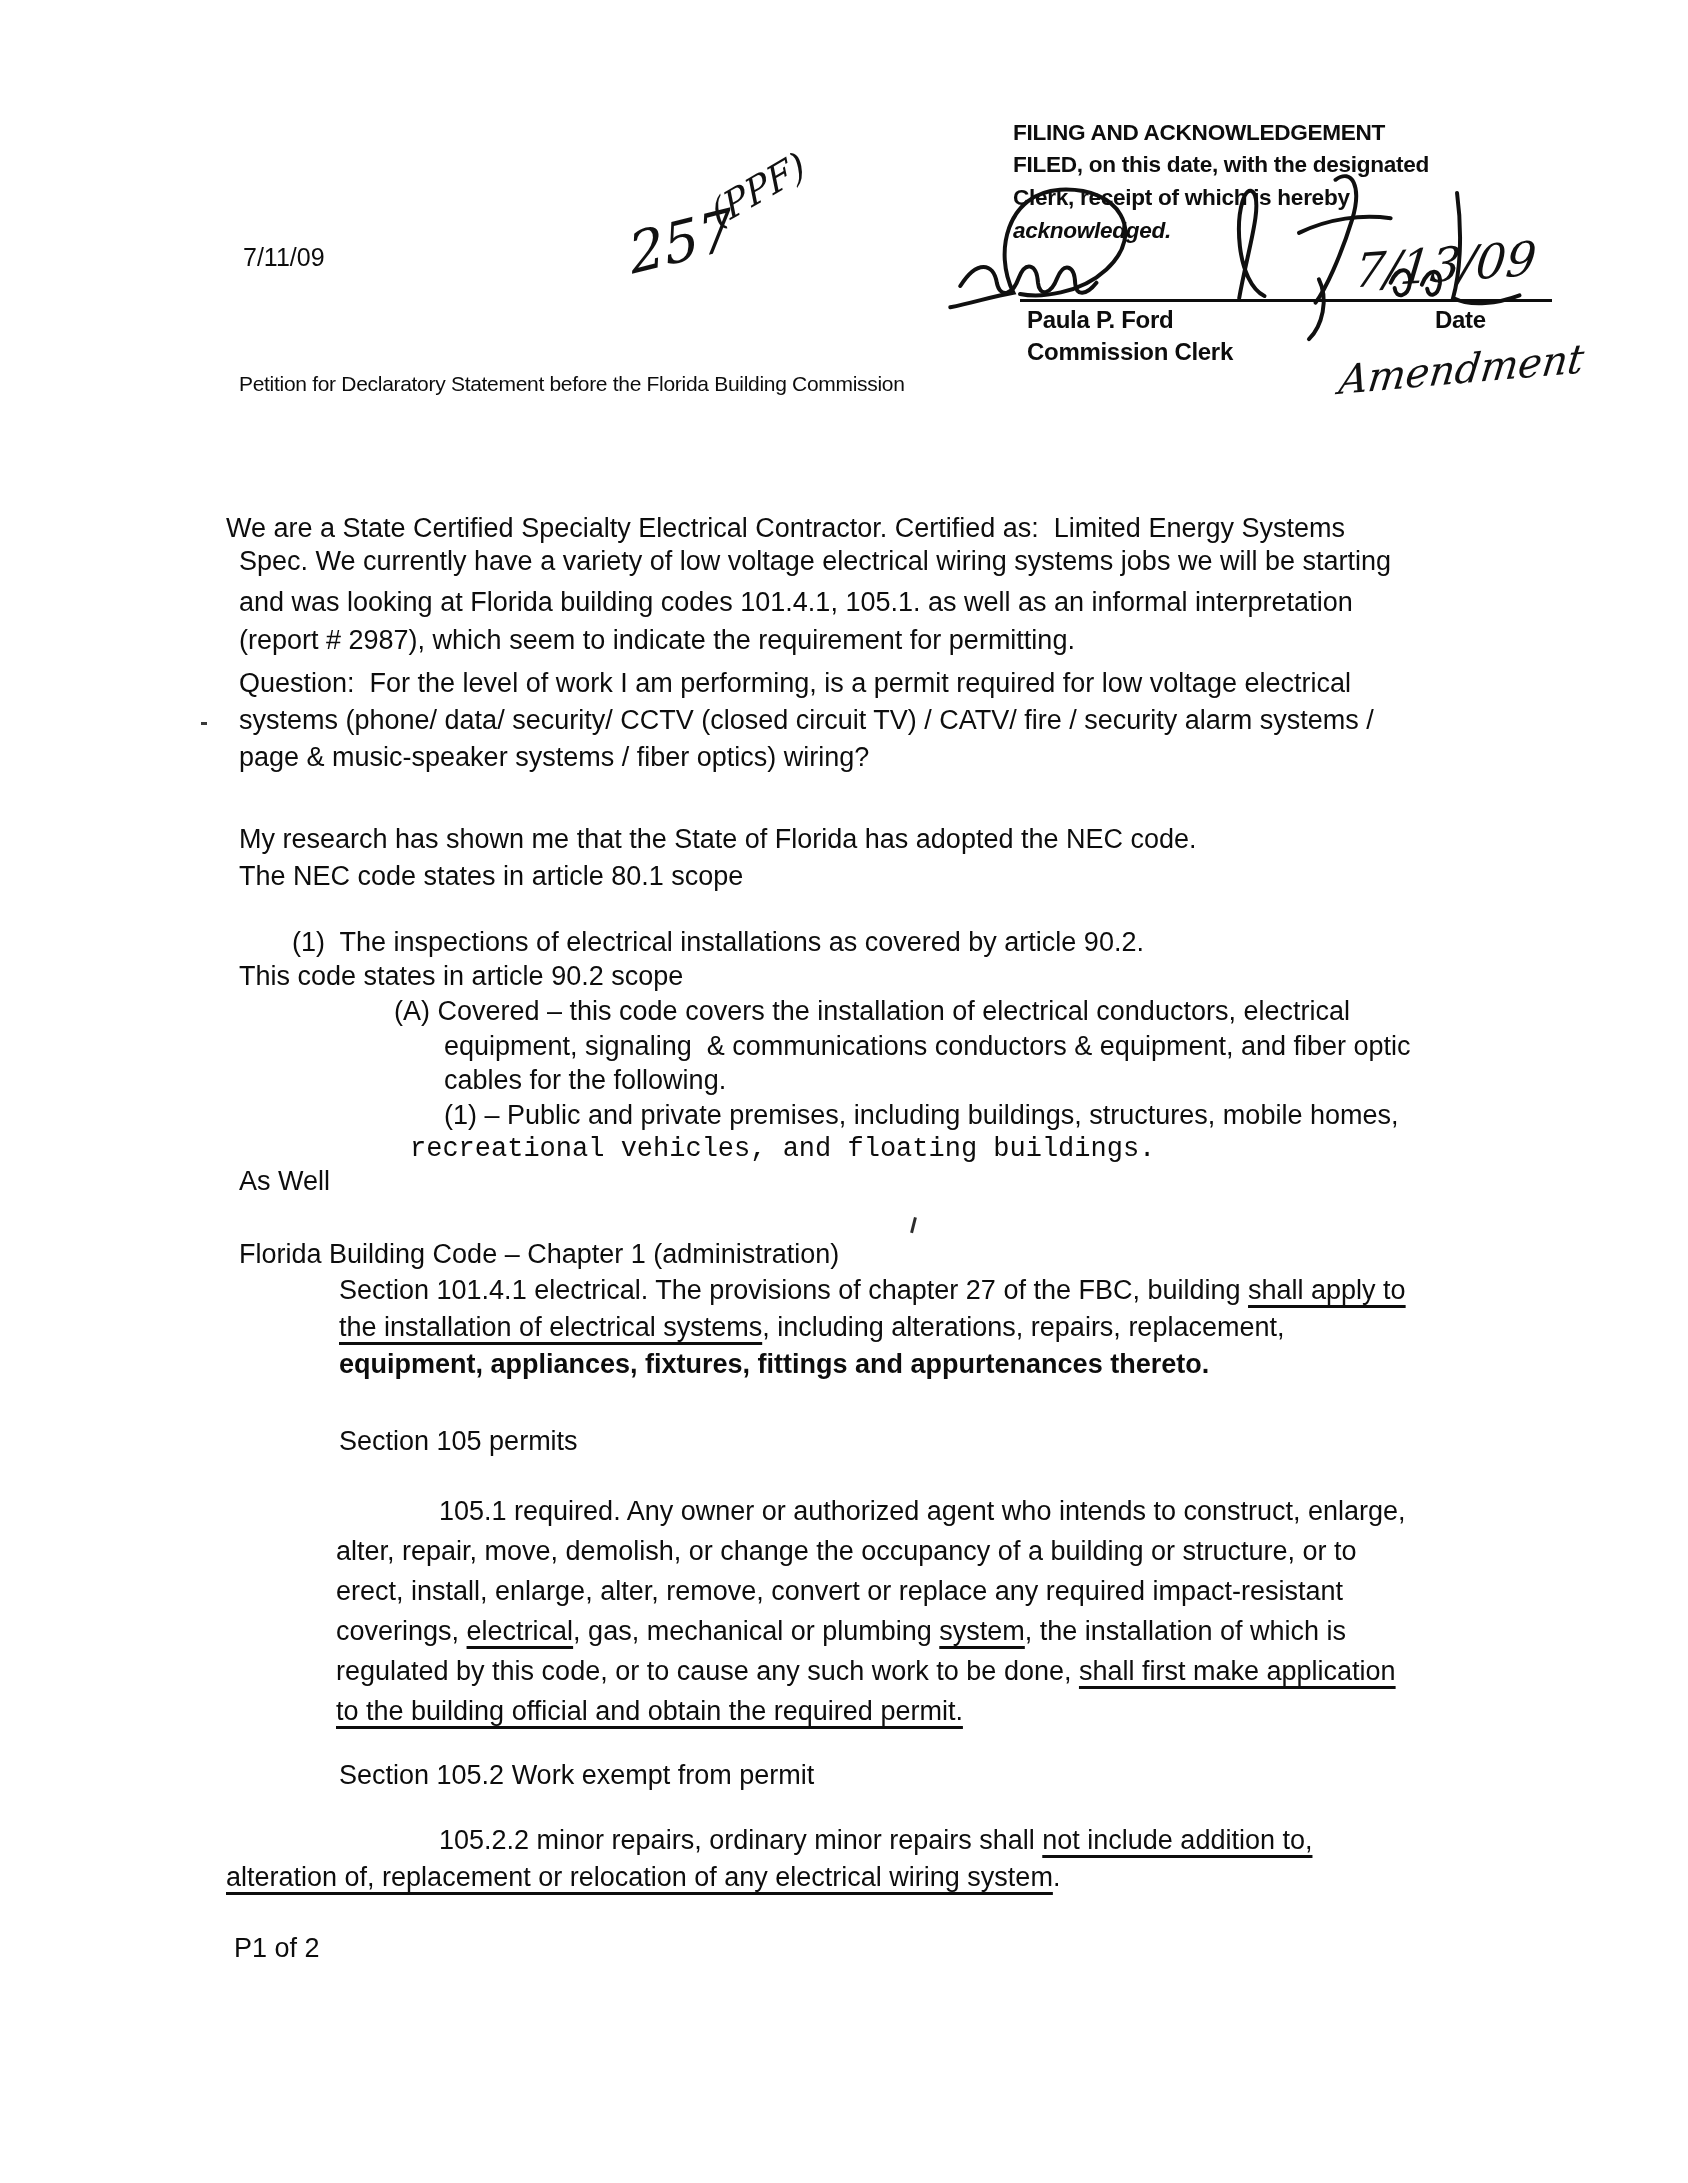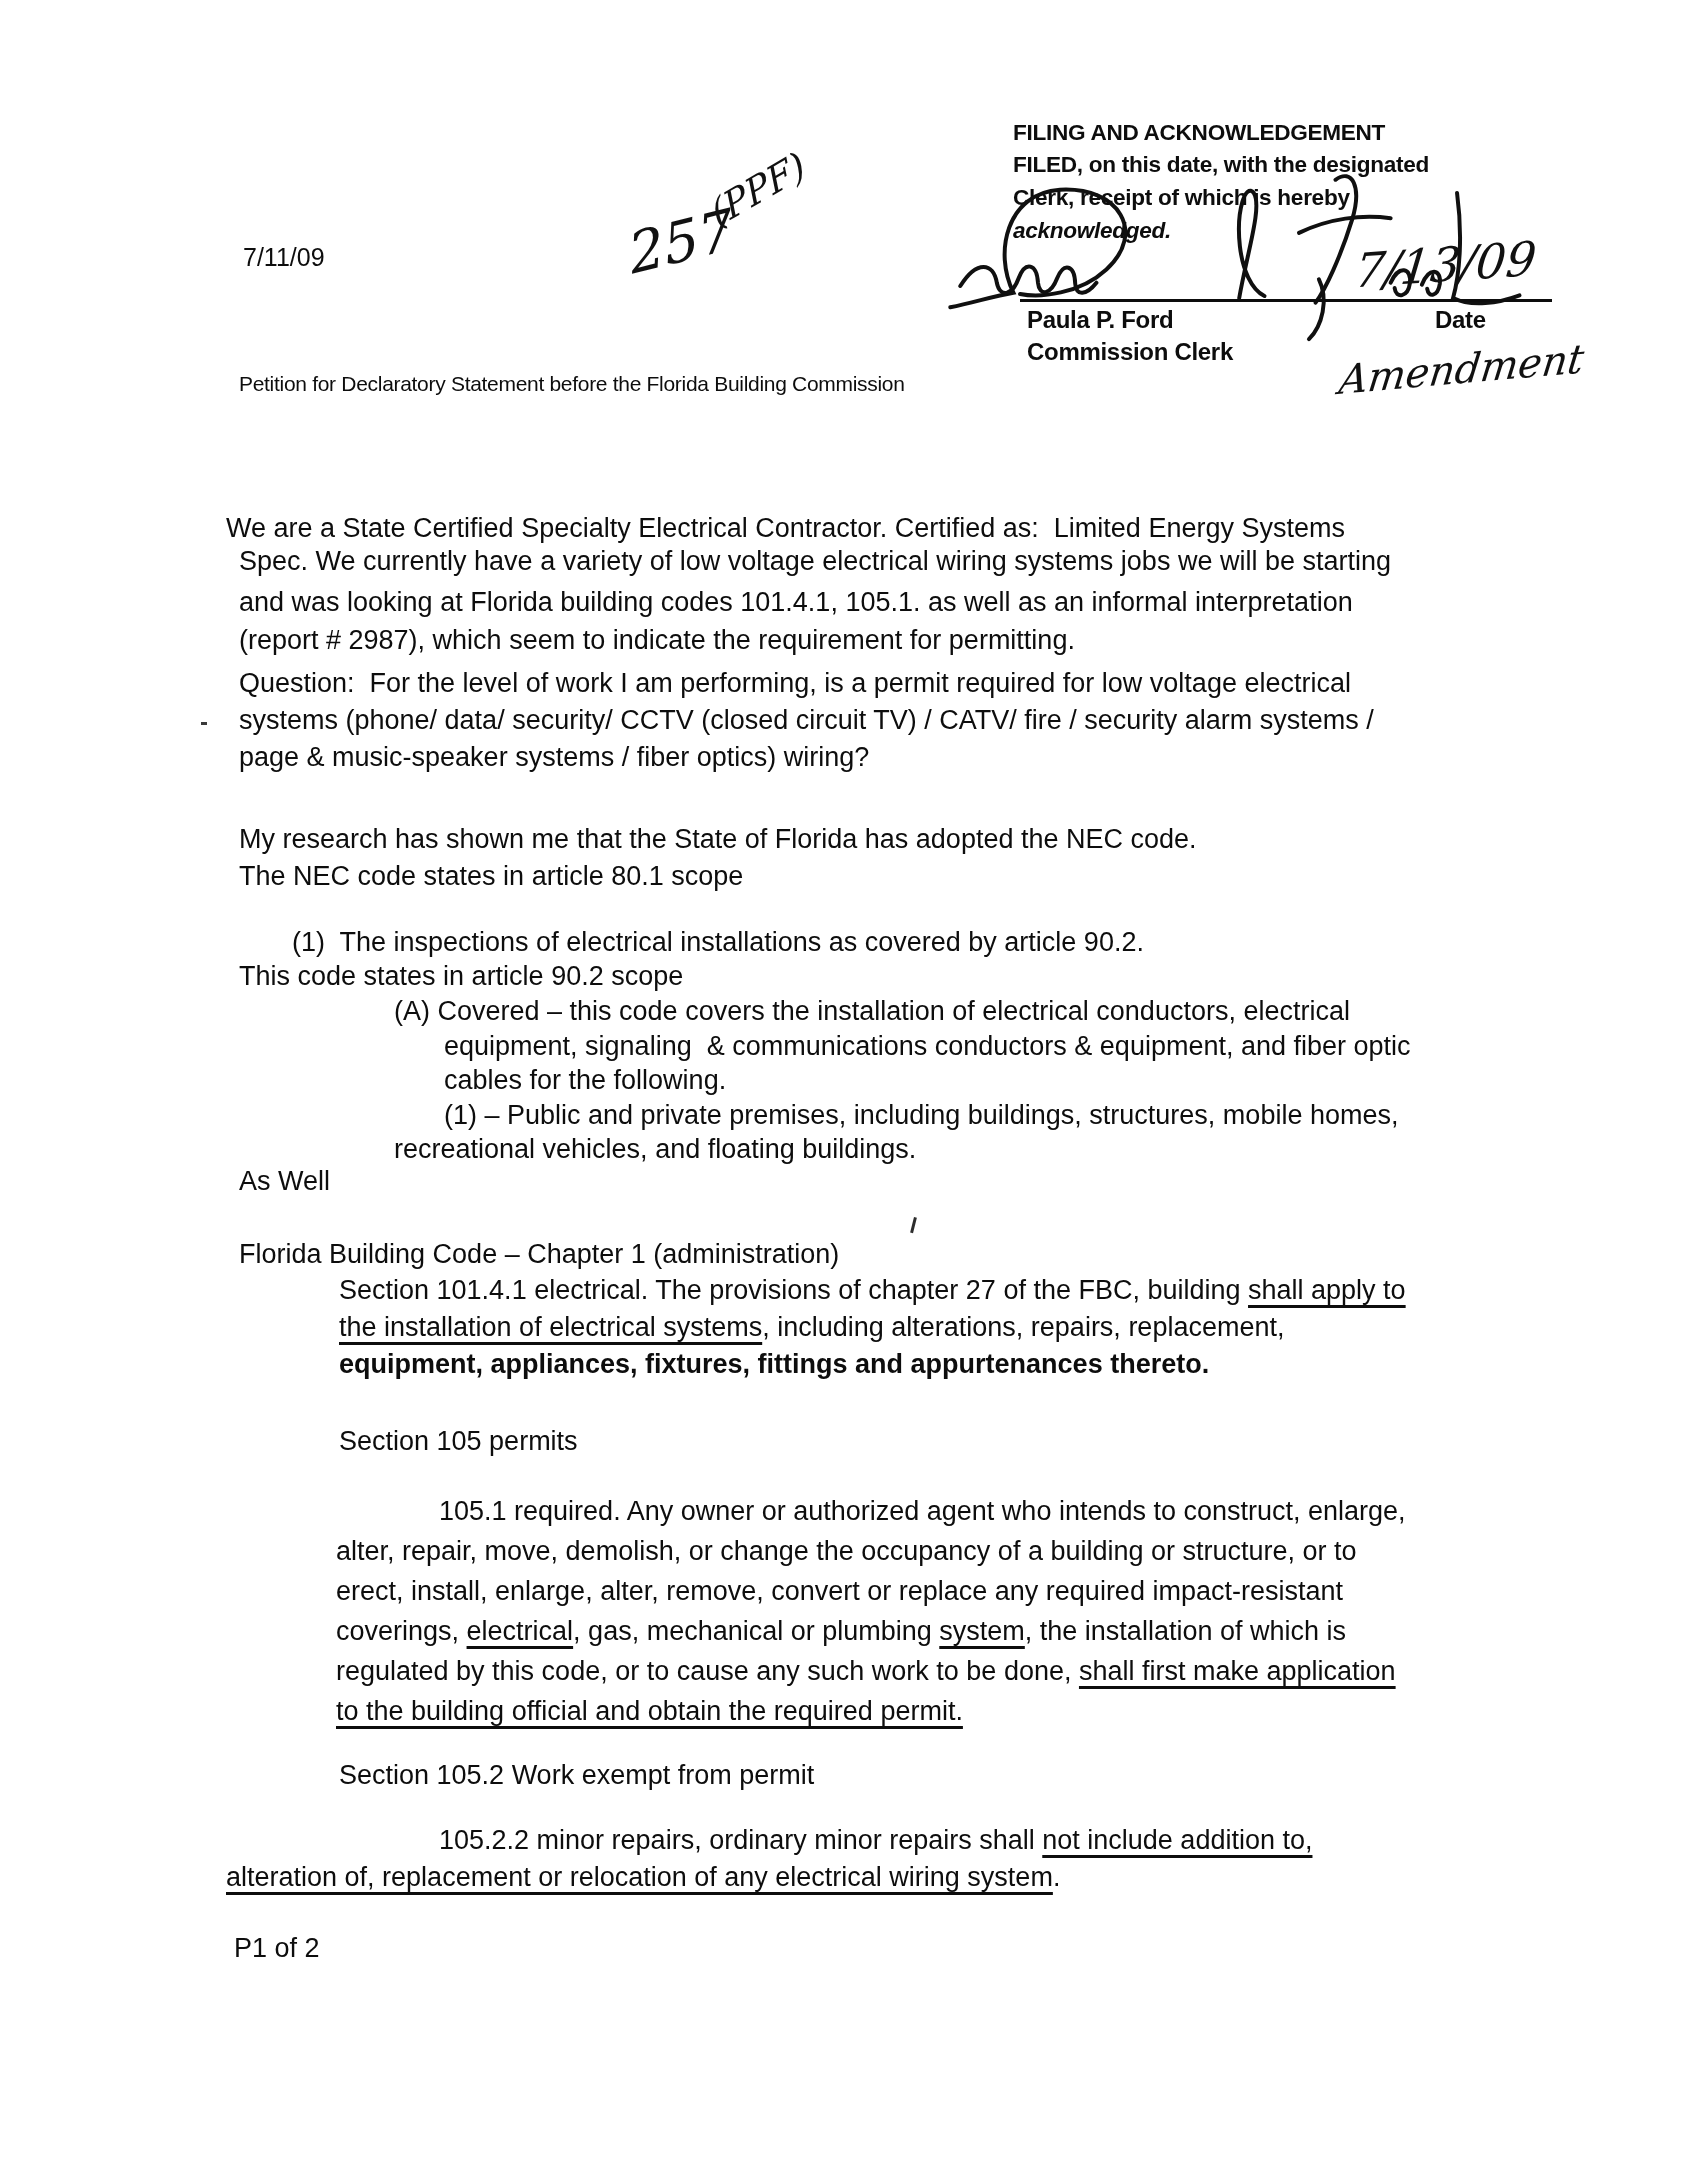--- a/index.html
+++ b/index.html
@@ -82,21 +82,21 @@
       <div class="bl" style="left: 239px; top: 707px;"><span>systems (phone/ data/ security/ CCTV (closed circuit TV) / CATV/ fire / security alarm systems /</span></div>
       <div class="bl" style="left: 239px; top: 744px;"><span>page &amp; music-speaker systems / fiber optics) wiring?</span></div>
       <div class="bl" style="left: 239px; top: 826px;"><span>My research has shown me that the State of Florida has adopted the NEC code.</span></div>
       <div class="bl" style="left: 239px; top: 863px;"><span>The NEC code states in article 80.1 scope</span></div>
       <div class="bl" style="left: 292px; top: 929px;"><span>(1)  The inspections of electrical installations as covered by article 90.2.</span></div>
       <div class="bl" style="left: 239px; top: 963px;"><span>This code states in article 90.2 scope</span></div>
       <div class="bl" style="left: 394px; top: 998px;"><span>(A) Covered – this code covers the installation of electrical conductors, electrical</span></div>
       <div class="bl" style="left: 444px; top: 1033px;"><span>equipment, signaling  &amp; communications conductors &amp; equipment, and fiber optic</span></div>
       <div class="bl" style="left: 444px; top: 1067px;"><span>cables for the following.</span></div>
       <div class="bl" style="left: 444px; top: 1102px;"><span>(1) – Public and private premises, including buildings, structures, mobile homes,</span></div>
-      <div class="bl" style="left: 394px; top: 1136px;"><span>recreational vehicles, and floating buildings.</span></div>
+      <div class="bl" style="left: 410px; top: 1136px; font-family: Liberation Mono, monospace;"><span>recreational vehicles, and floating buildings.</span></div>
       <div class="bl" style="left: 239px; top: 1168px;"><span>As Well</span></div>
       <div class="bl" style="left: 239px; top: 1241px;"><span>Florida Building Code – Chapter 1 (administration)</span></div>
       <div class="bl" style="left: 339px; top: 1277px;"><span>Section 101.4.1 electrical. The provisions of chapter 27 of the FBC, building </span><span class="u">shall apply to</span></div>
       <div class="bl" style="left: 339px; top: 1314px;"><span class="u">the installation of electrical systems</span><span>, including alterations, repairs, replacement,</span></div>
       <div class="bl" style="left: 339px; top: 1351px; font-weight: bold;"><span>equipment, appliances, fixtures, fittings and appurtenances thereto.</span></div>
       <div class="bl" style="left: 339px; top: 1428px; text-align: right;"><span>Section 105 permits</span></div>
       <div class="bl" style="left: 439px; top: 1498px;"><span>105.1 required. Any owner or authorized agent who intends to construct, enlarge,</span></div>
       <div class="bl" style="left: 336px; top: 1538px;"><span>alter, repair, move, demolish, or change the occupancy of a building or structure, or to</span></div>
       <div class="bl" style="left: 336px; top: 1578px;"><span>erect, install, enlarge, alter, remove, convert or replace any required impact-resistant</span></div>
       <div class="bl" style="left: 336px; top: 1618px;"><span>coverings, </span><span class="u">electrical</span><span>, gas, mechanical or plumbing </span><span class="u">system</span><span>, the installation of which is</span></div>

